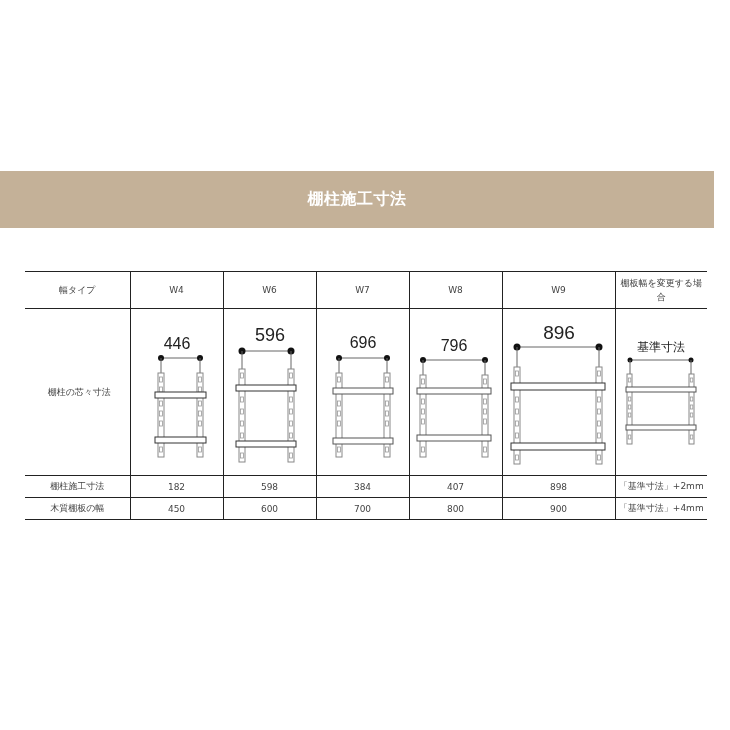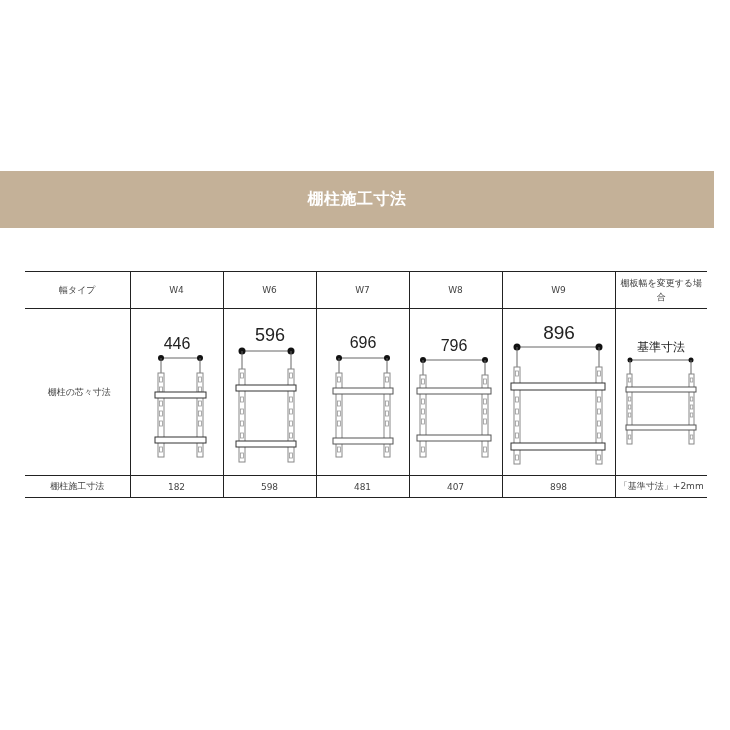--- a/index.html
+++ b/index.html
@@ -210,19 +210,28 @@
         </g>
         <rect x="5" y="70" width="70" height="5" fill="#fff" stroke="#555"></rect>
         <rect x="5" y="108" width="70" height="5" fill="#fff" stroke="#555"></rect>
       </svg>
     </td>
   </tr>
   <tr class="row">
     <td>棚柱施工寸法</td>
     <td>182</td>
     <td>598</td>
-    <td>481</td>
+    <td>384</td>
     <td>407</td>
     <td>898</td>
     <td>「基準寸法」+2mm</td>
+  </tr>
+  <tr class="row">
+    <td>木質棚板の幅</td>
+    <td>450</td>
+    <td>600</td>
+    <td>700</td>
+    <td>800</td>
+    <td>900</td>
+    <td>「基準寸法」+4mm</td>
   </tr>
 </tbody>
   </table>
 
 </body></html>

